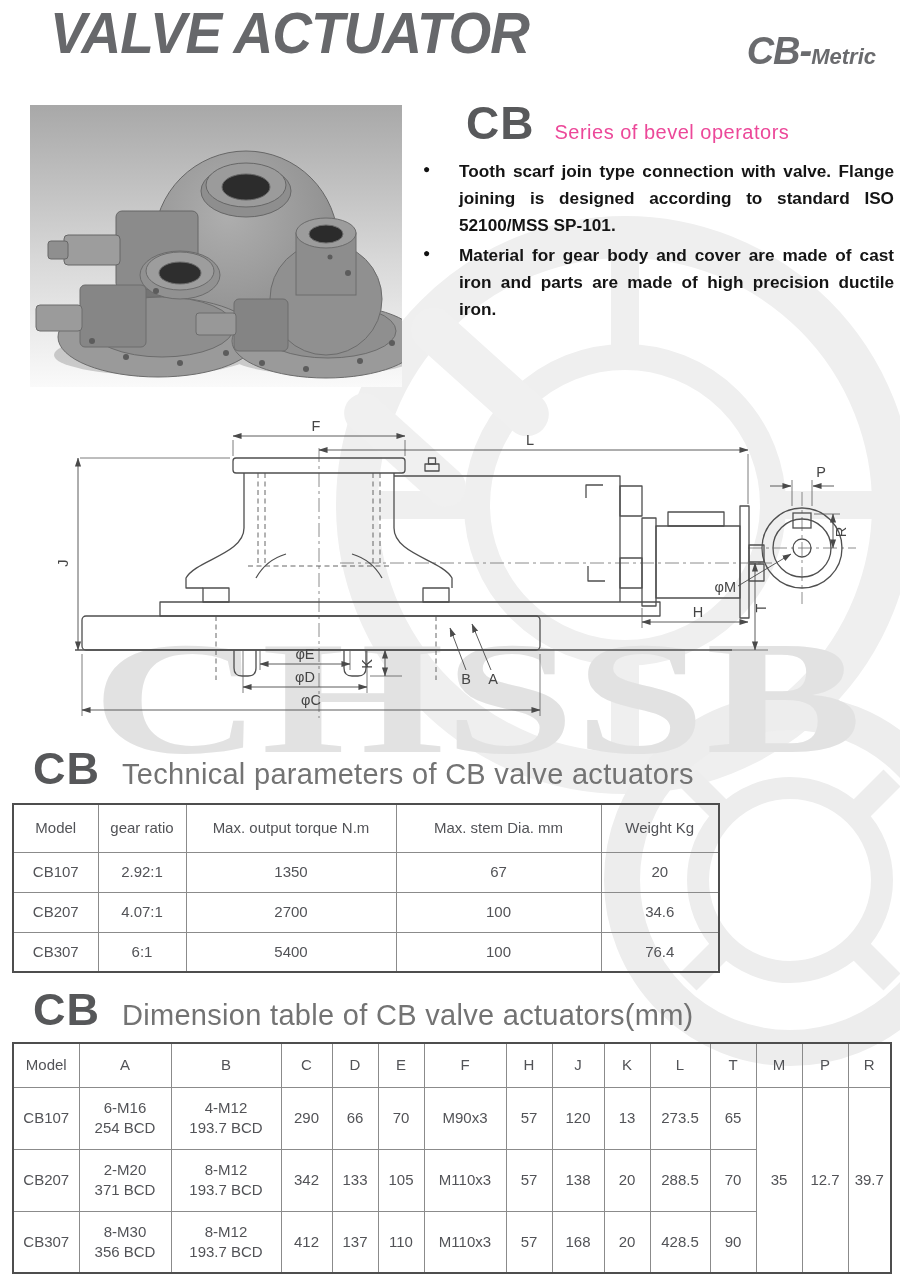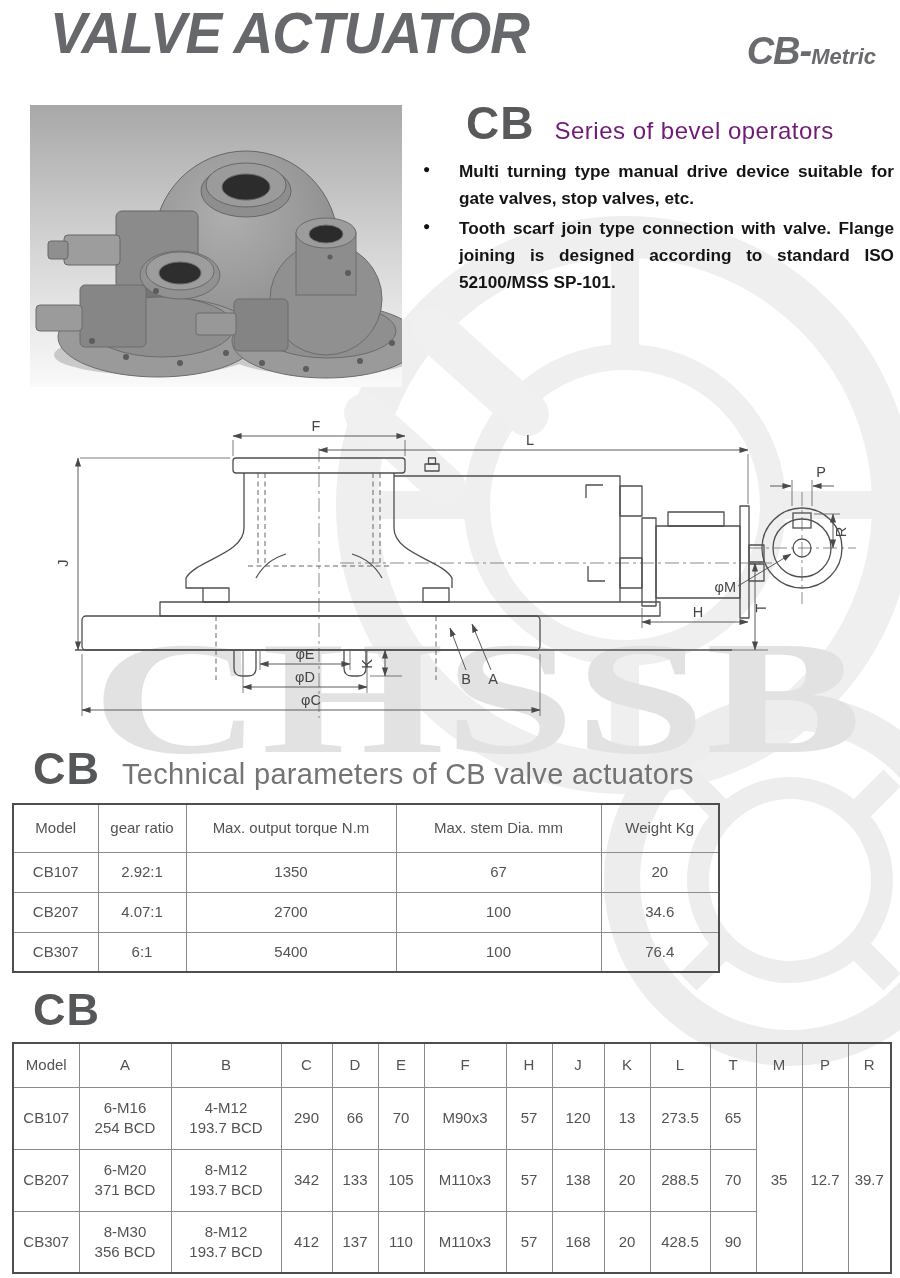--- a/index.html
+++ b/index.html
@@ -14,21 +14,21 @@
     color:#67686b;letter-spacing:-1px;transform:scaleY(1.04);transform-origin:top left;
     white-space:nowrap;
   }
   .model-title{right:24px;top:30px;color:#6a6b6e;font-style:italic;font-weight:bold;white-space:nowrap}
   .model-title .big{font-size:38px;letter-spacing:-1px}
   .model-title .small{font-size:22px}
   
   .intro{left:420px;top:100px;width:474px}
   .intro-head{display:flex;align-items:baseline;gap:20px;margin-left:46px}
   .code-big{font-size:46px;font-weight:bold;color:#58595b;letter-spacing:1px;line-height:1}
-  .series-txt{font-size:24px;color:#701a75;letter-spacing:0.5px}
+  .series-txt{font-size:20px;color:#ec4899;letter-spacing:0.5px}
   ul.bullets{list-style:none;margin:12px 0 0 0;padding:0}
   ul.bullets li{
     position:relative;padding-left:39px;margin-bottom:3px;
     font-size:17.2px;font-weight:bold;color:#141414;line-height:1.57;
     text-align:justify;
   }
   ul.bullets li::before{content:"\25CF";position:absolute;left:3px;top:2px;font-size:12px;color:#111}
   
   .sec{display:flex;align-items:baseline;gap:22px;white-space:nowrap}
   .sec .code{font-size:45px;font-weight:bold;color:#565759;letter-spacing:1px;line-height:1}
@@ -144,22 +144,22 @@
       <circle cx="300" cy="152" r="2.5"></circle>
   </g>
 </svg>
 
 <div class="abs intro z1">
   <div class="intro-head">
     <span class="code-big">CB</span>
     <span class="series-txt">Series of bevel operators</span>
   </div>
   <ul class="bullets">
-    <li>Multi turning type manual drive device suitable for gate valves, stop valves, etc.</li>
     <li>Tooth scarf join type connection with valve. Flange joining is designed according to standard ISO 52100/MSS SP-101.</li>
+    <li>Material for gear body and cover are made of cast iron and parts are made of high precision ductile iron.</li>
   </ul>
 </div>
 
 <svg class="abs drawing z1" width="860" height="330" viewBox="0 0 860 330">
   <defs>
     <marker id="ar" viewBox="0 0 10 10" refX="9.5" refY="5" markerWidth="10" markerHeight="10" orient="auto-start-reverse">
       <path d="M0,1.6 L10,5 L0,8.4 Z" fill="#4a4a4a"></path>
     </marker>
   </defs>
 
@@ -312,20 +312,21 @@
       <td>6:1</td>
       <td>5400</td>
       <td>100</td>
       <td>76.4</td>
     </tr>
   </tbody>
 </table>
 
 <div class="abs sec sec2 z1">
   <span class="code">CB</span>
+  <span class="txt">Dimension table of CB valve actuators(mm)</span>
 </div>
 
 <table class="abs t2 z1">
   <colgroup>
     <col style="width:66px">
       <col style="width:92px">
       <col style="width:110px">
       <col style="width:51px">
     <col style="width:46px">
       <col style="width:46px">
@@ -378,21 +379,21 @@
       <td>13</td>
       <td>273.5</td>
       <td>65</td>
       <td rowspan="3">35</td>
       <td rowspan="3">12.7</td>
       <td rowspan="3">39.7</td>
     </tr>
     <tr>
       <td>CB207</td>
       <td>
-          <div>6-M20</div>
+          <div>2-M20</div>
           <div>371 BCD</div>
         </td>
       <td>
           <div>8-M12</div>
           <div>193.7 BCD</div>
         </td>
       <td>342</td>
       <td>133</td>
       <td>105</td>
       <td>M110x3</td>

